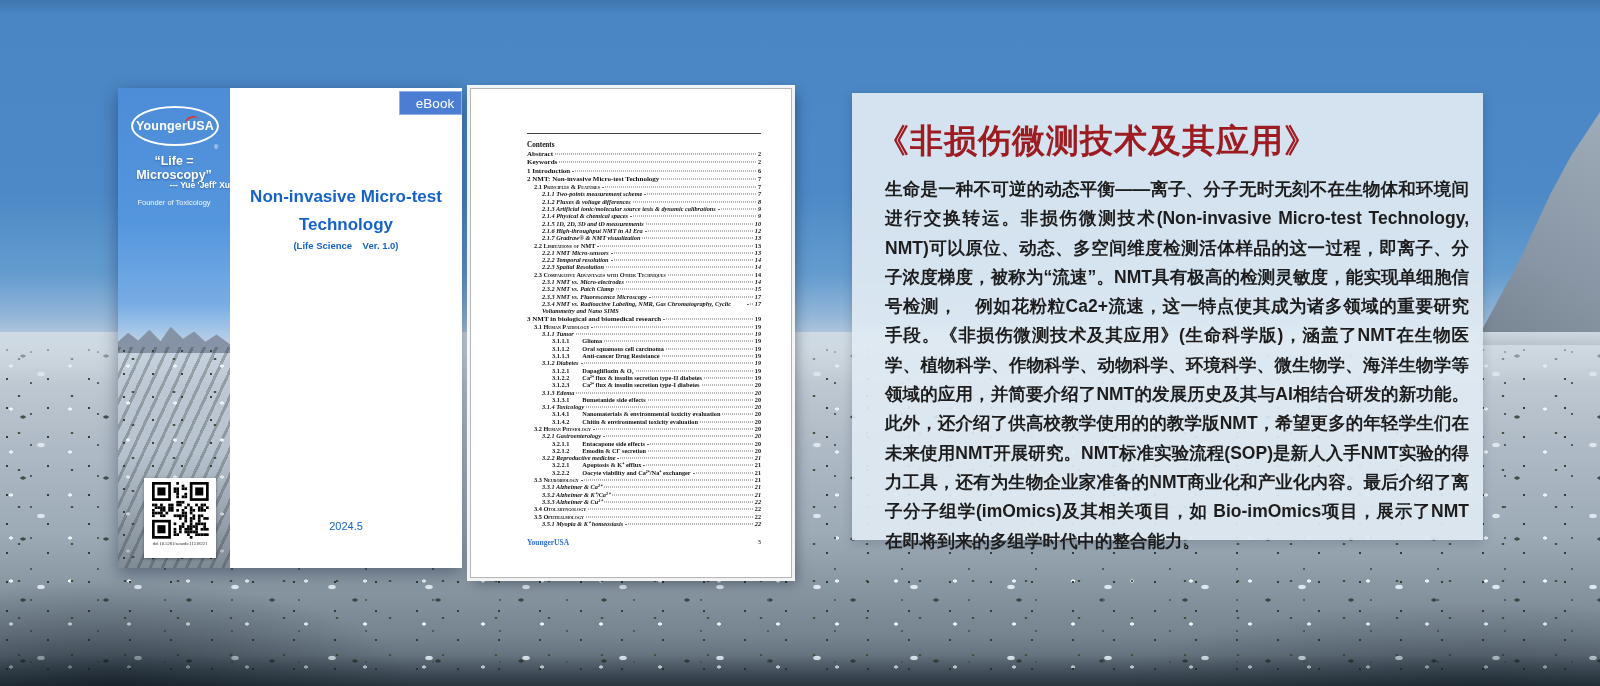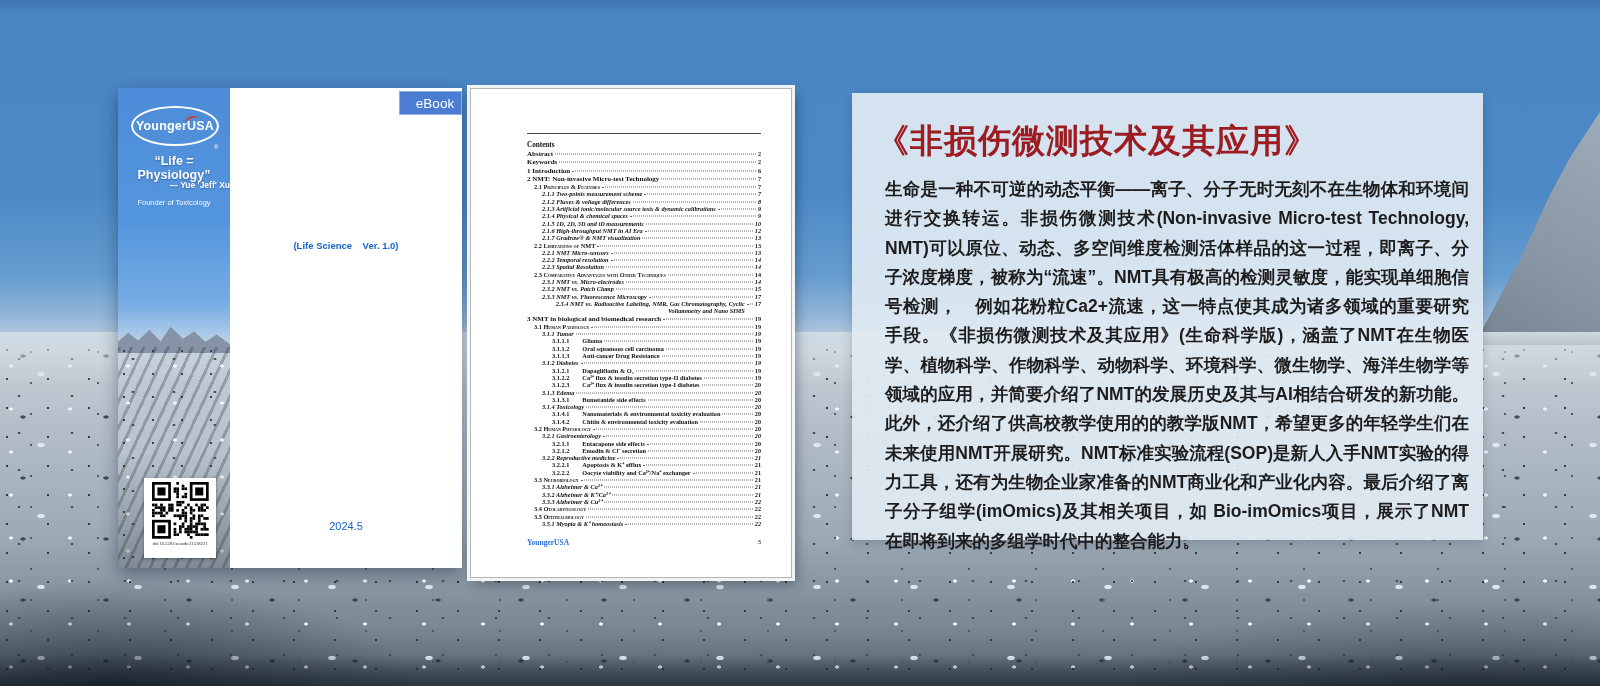--- a/index.html
+++ b/index.html
@@ -73,21 +73,21 @@
   .cover-date{position:absolute;left:112px;right:0;top:432px;text-align:center;color:#1563c8;
     font-weight:normal;font-size:11px;}
 
   
   .toc-page{position:absolute;left:470px;top:88px;width:322px;height:490px;background:#fff;
     border:1px solid #b5b5b5;box-sizing:border-box;
     box-shadow:0 0 0 3px rgba(250,250,250,.95),4px 5px 12px rgba(0,10,30,.4);}
   .toc-inner{position:absolute;left:56px;right:30px;top:44px;font-family:"Liberation Serif",serif;color:#101010;}
   .toc-rule{border-top:1.5px solid #444;margin-bottom:7px;}
   .toc-heading{font-size:7.2px;font-weight:bold;margin-bottom:1px;}
-  .toc-row{display:flex;align-items:baseline;font-size:6.3px;line-height:7.3px;text-align:right;}
+  .toc-row{display:flex;align-items:baseline;font-size:6.3px;line-height:7.3px;}
   .toc-row .leader{flex:1;border-bottom:1px dotted #666;margin:0 2px;transform:translateY(-1.5px);min-width:6px;}
   .toc-row .toc-p{font-size:6.2px;}
   .toc-row.lvl0{font-weight:bold;font-size:7px;}
   .toc-row.lvl1{font-weight:bold;font-variant:small-caps;padding-left:7px;}
   .toc-row.lvl2{font-weight:bold;font-style:italic;padding-left:15px;}
   .toc-row.lvl2 .toc-p{font-style:italic;}
   .toc-row.lvl3{font-weight:bold;padding-left:25px;}
   .toc-row.lvl3 .toc-n{margin-right:13px;}
   .toc-footer{position:absolute;left:56px;right:30px;bottom:30px;display:flex;
     justify-content:space-between;font-family:"Liberation Serif",serif;}
@@ -116,21 +116,21 @@
   <div class="cover">
     <div class="strip">
       <div class="strip-mtn"></div>
       <div class="strip-tex"></div>
       <div class="strip-low"></div>
       <div class="logo-oval">
         <span>YoungerUSA</span>
         <span class="logo-swoosh"></span>
       </div>
       <div class="logo-reg">®</div>
-      <div class="tagline">“Life = Physiology”</div>
+      <div class="tagline">“Life = Microscopy”</div>
       <div class="author">--- Yue 'Jeff' Xu</div>
       <div class="founder">Founder of Toxicology</div>
     </div>
     <div class="qr-box">
       <div id="qr-svg">
           <svg xmlns="http://www.w3.org/2000/svg" width="57" height="57" style="background:#fff">
             <rect x="24.3" y="0" width="2.7" height="2.7" fill="#000"></rect>
             <rect x="29.700000000000003" y="2.7" width="2.7" height="2.7" fill="#000"></rect>
             <rect x="21.6" y="5.4" width="2.7" height="2.7" fill="#000"></rect>
             <rect x="24.3" y="5.4" width="2.7" height="2.7" fill="#000"></rect>
@@ -258,20 +258,21 @@
             <rect x="2.7" y="40.5" width="13.5" height="13.5" fill="#fff"></rect>
             <rect x="5.4" y="43.2" width="8.100000000000001" height="8.100000000000001" fill="#000"></rect>
           </svg>
         </div>
       <div class="qr-caption">doi 10.5281/zenodo.11518221</div>
     </div>
     <div class="ebook-badge">
       <span>eBook</span>
     </div>
     <div class="cover-title">
+      <div>Non-invasive Micro-test Technology</div>
     </div>
     <div class="cover-sub">(Life Science    Ver. 1.0)</div>
     <div class="cover-date">2024.5</div>
   </div>
 
   <div class="toc-page">
     <div class="toc-inner">
       <div class="toc-rule"></div>
       <div class="toc-heading">Contents</div>
       <div id="toc-entries">

